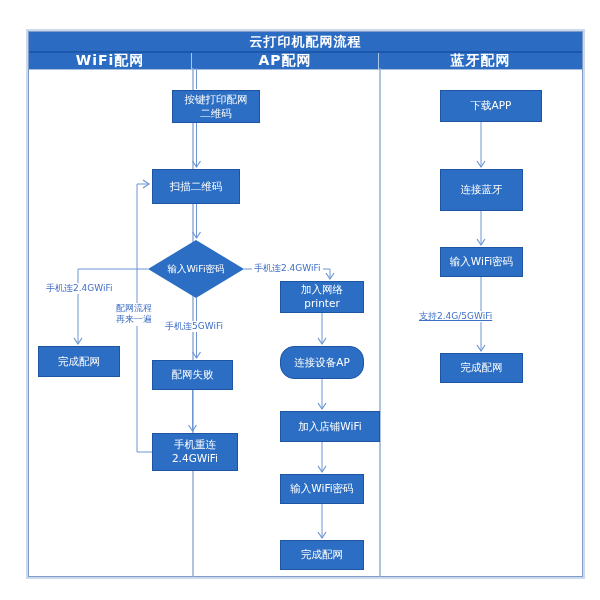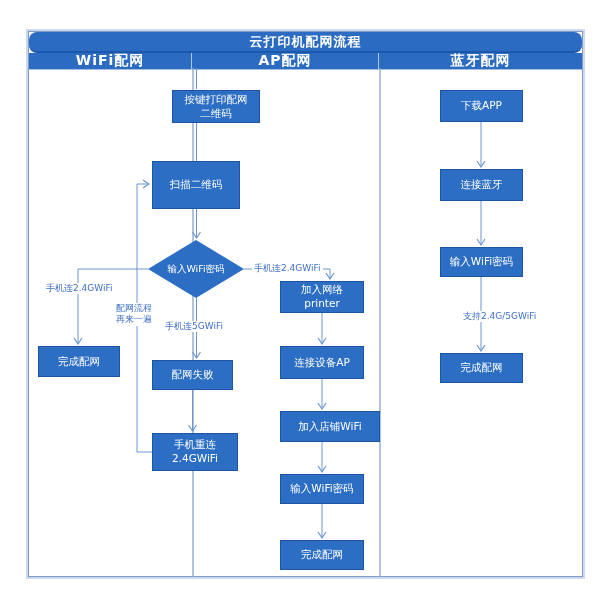--- a/index.html
+++ b/index.html
@@ -22,21 +22,20 @@
     position:absolute;left:28px;top:31px;width:555px;height:546px;
     border:1px solid var(--table-border);
     box-shadow:0 0 0 2px var(--table-glow);
     background:#fff;box-sizing:border-box;
   }
   .title-row{
     height:19px;background:var(--header-fill);color:#fff;
     font-weight:bold;font-size:13px;letter-spacing:1px;
     display:flex;align-items:center;justify-content:center;
     border-bottom:2px solid var(--header-sep);
-    border-radius:8px;
   }
   .header-row{
     display:flex;height:16px;background:var(--header-fill);
     border-bottom:1px solid #a8bedd;
   }
   .lane-header{
     color:#fff;font-weight:bold;font-size:14px;letter-spacing:1px;
     display:flex;align-items:center;justify-content:center;box-sizing:border-box;
   }
   .lane-header.w1{width:162px;}
@@ -98,69 +97,69 @@
 
     <path d="M481 122 V167" stroke="#6b96d2" fill="none" marker-end="url(#ah)"></path>
     <path d="M481 199 V245" stroke="#6b96d2" fill="none" marker-end="url(#ah)"></path>
     <path d="M481 277 V351" stroke="#6b96d2" fill="none" marker-end="url(#ah)"></path>
   </svg>
 
   <div class="node" style="left:153px;top:90px;width:88px;height:33px;margin-left:19px;">
     <span>按键打印配网</span>
     <span>二维码</span>
   </div>
-  <div class="node" style="left:152px;top:161px;width:88px;height:48px;">
+  <div class="node" style="left:152px;top:169px;width:88px;height:35px;">
     <span>扫描二维码</span>
   </div>
   <div class="node diamond" style="left:148px;top:240px;width:96px;height:58px;">
     <span>输入WiFi密码</span>
   </div>
   <div class="node" style="left:38px;top:346px;width:82px;height:31px;">
     <span>完成配网</span>
   </div>
   <div class="node" style="left:152px;top:360px;width:81px;height:30px;">
     <span>配网失败</span>
   </div>
   <div class="node" style="left:152px;top:433px;width:86px;height:38px;">
     <span>手机重连</span>
     <span>2.4GWiFi</span>
   </div>
 
   <div class="node" style="left:280px;top:281px;width:84px;height:32px;">
     <span>加入网络</span>
     <span>printer</span>
   </div>
-  <div class="node" style="left:280px;top:346px;width:84px;height:33px;">
+  <div class="node" style="left:280px;top:346px;width:84px;height:33px;border-radius:14px;">
     <span>连接设备AP</span>
   </div>
   <div class="node" style="left:280px;top:411px;width:100px;height:31px;">
     <span>加入店铺WiFi</span>
   </div>
   <div class="node" style="left:280px;top:474px;width:84px;height:30px;">
     <span>输入WiFi密码</span>
   </div>
   <div class="node" style="left:280px;top:540px;width:84px;height:30px;">
     <span>完成配网</span>
   </div>
 
-  <div class="node" style="left:440px;top:90px;width:83px;height:32px;">
+  <div class="node" style="left:440px;top:90px;width:102px;height:32px;">
     <span>下载APP</span>
   </div>
-  <div class="node" style="left:440px;top:169px;width:83px;height:32px;">
+  <div class="node" style="left:440px;top:169px;width:83px;height:42px;">
     <span>连接蓝牙</span>
   </div>
   <div class="node" style="left:440px;top:247px;width:83px;height:30px;">
     <span>输入WiFi密码</span>
   </div>
   <div class="node" style="left:440px;top:353px;width:83px;height:30px;">
     <span>完成配网</span>
   </div>
 
   <div class="edge-label" style="left:252px;top:263px;">手机连2.4GWiFi</div>
   <div class="edge-label" style="left:44px;top:283px;">手机连2.4GWiFi</div>
   <div class="edge-label" style="left:163px;top:321px;">手机连5GWiFi</div>
   <div class="edge-label" style="left:114px;top:303px;">
     <span style="display:block;">配网流程</span>
     <span style="display:block;">再来一遍</span>
   </div>
-  <div class="edge-label" style="left:461px;top:311px;">支持2.4G/5GWiFi</div>
+  <div class="edge-label" style="left:417px;top:311px;text-decoration:underline;">支持2.4G/5GWiFi</div>
 
 </div>
 
 </body></html>

